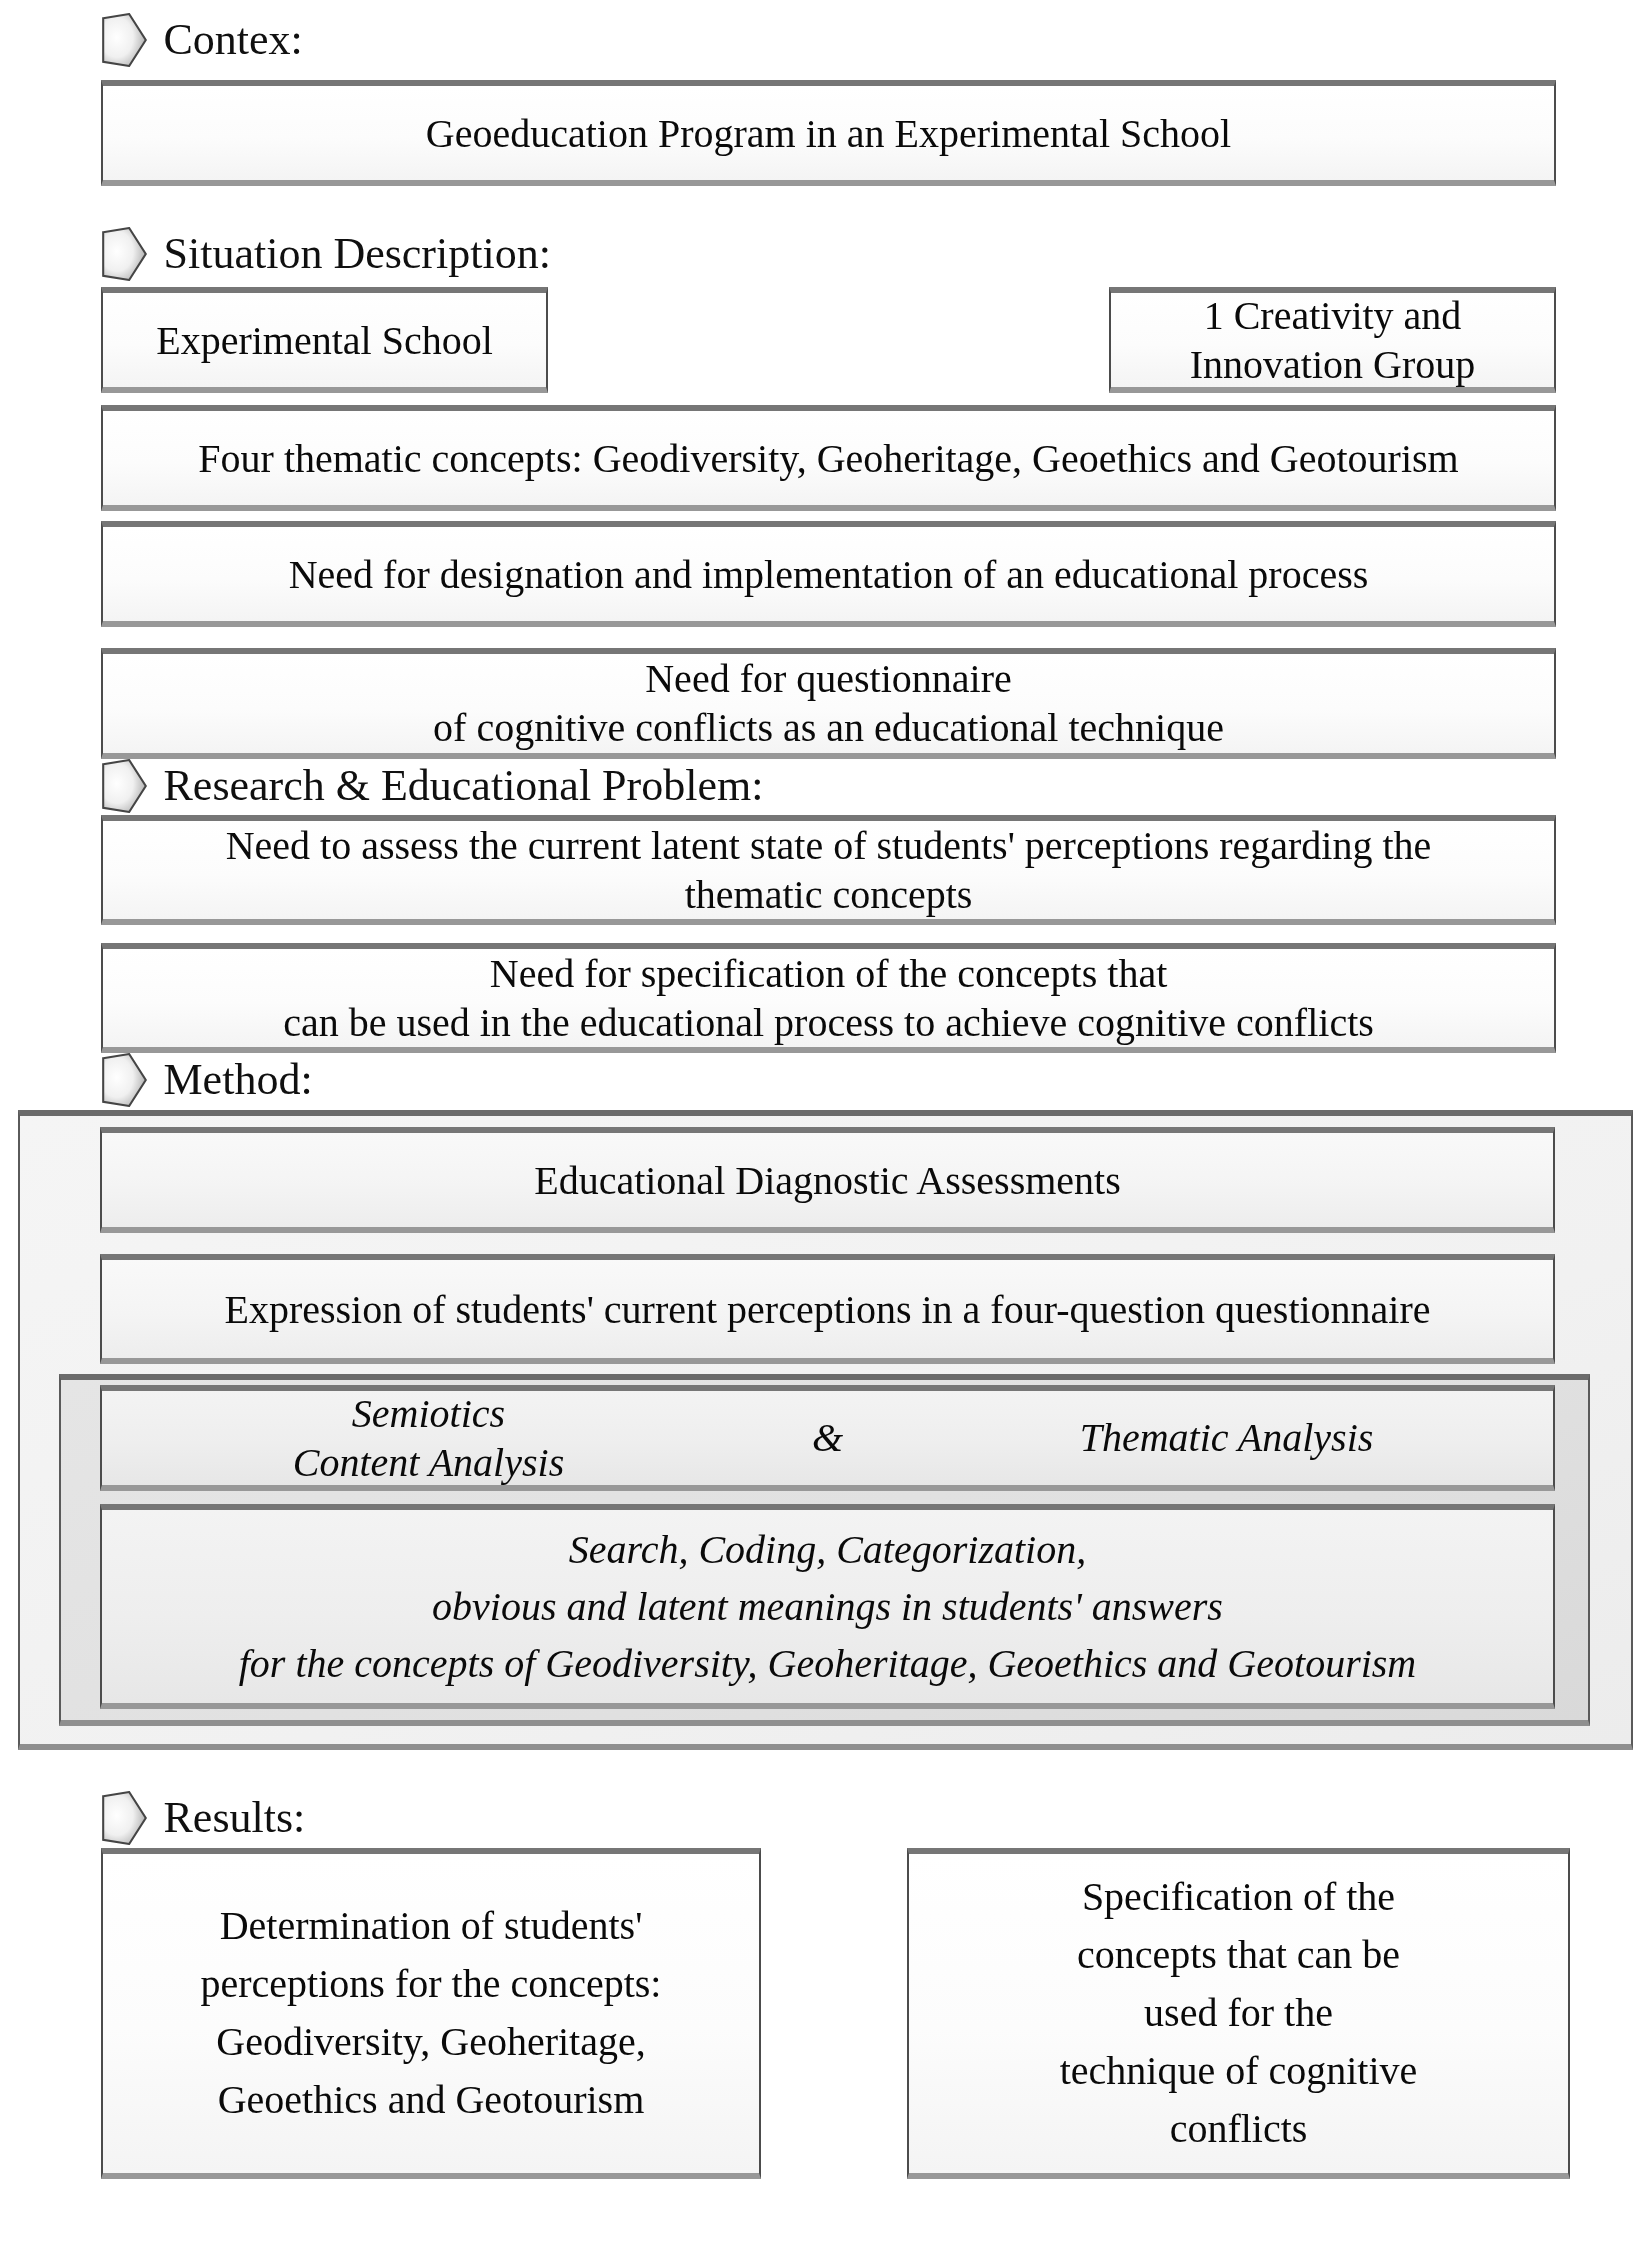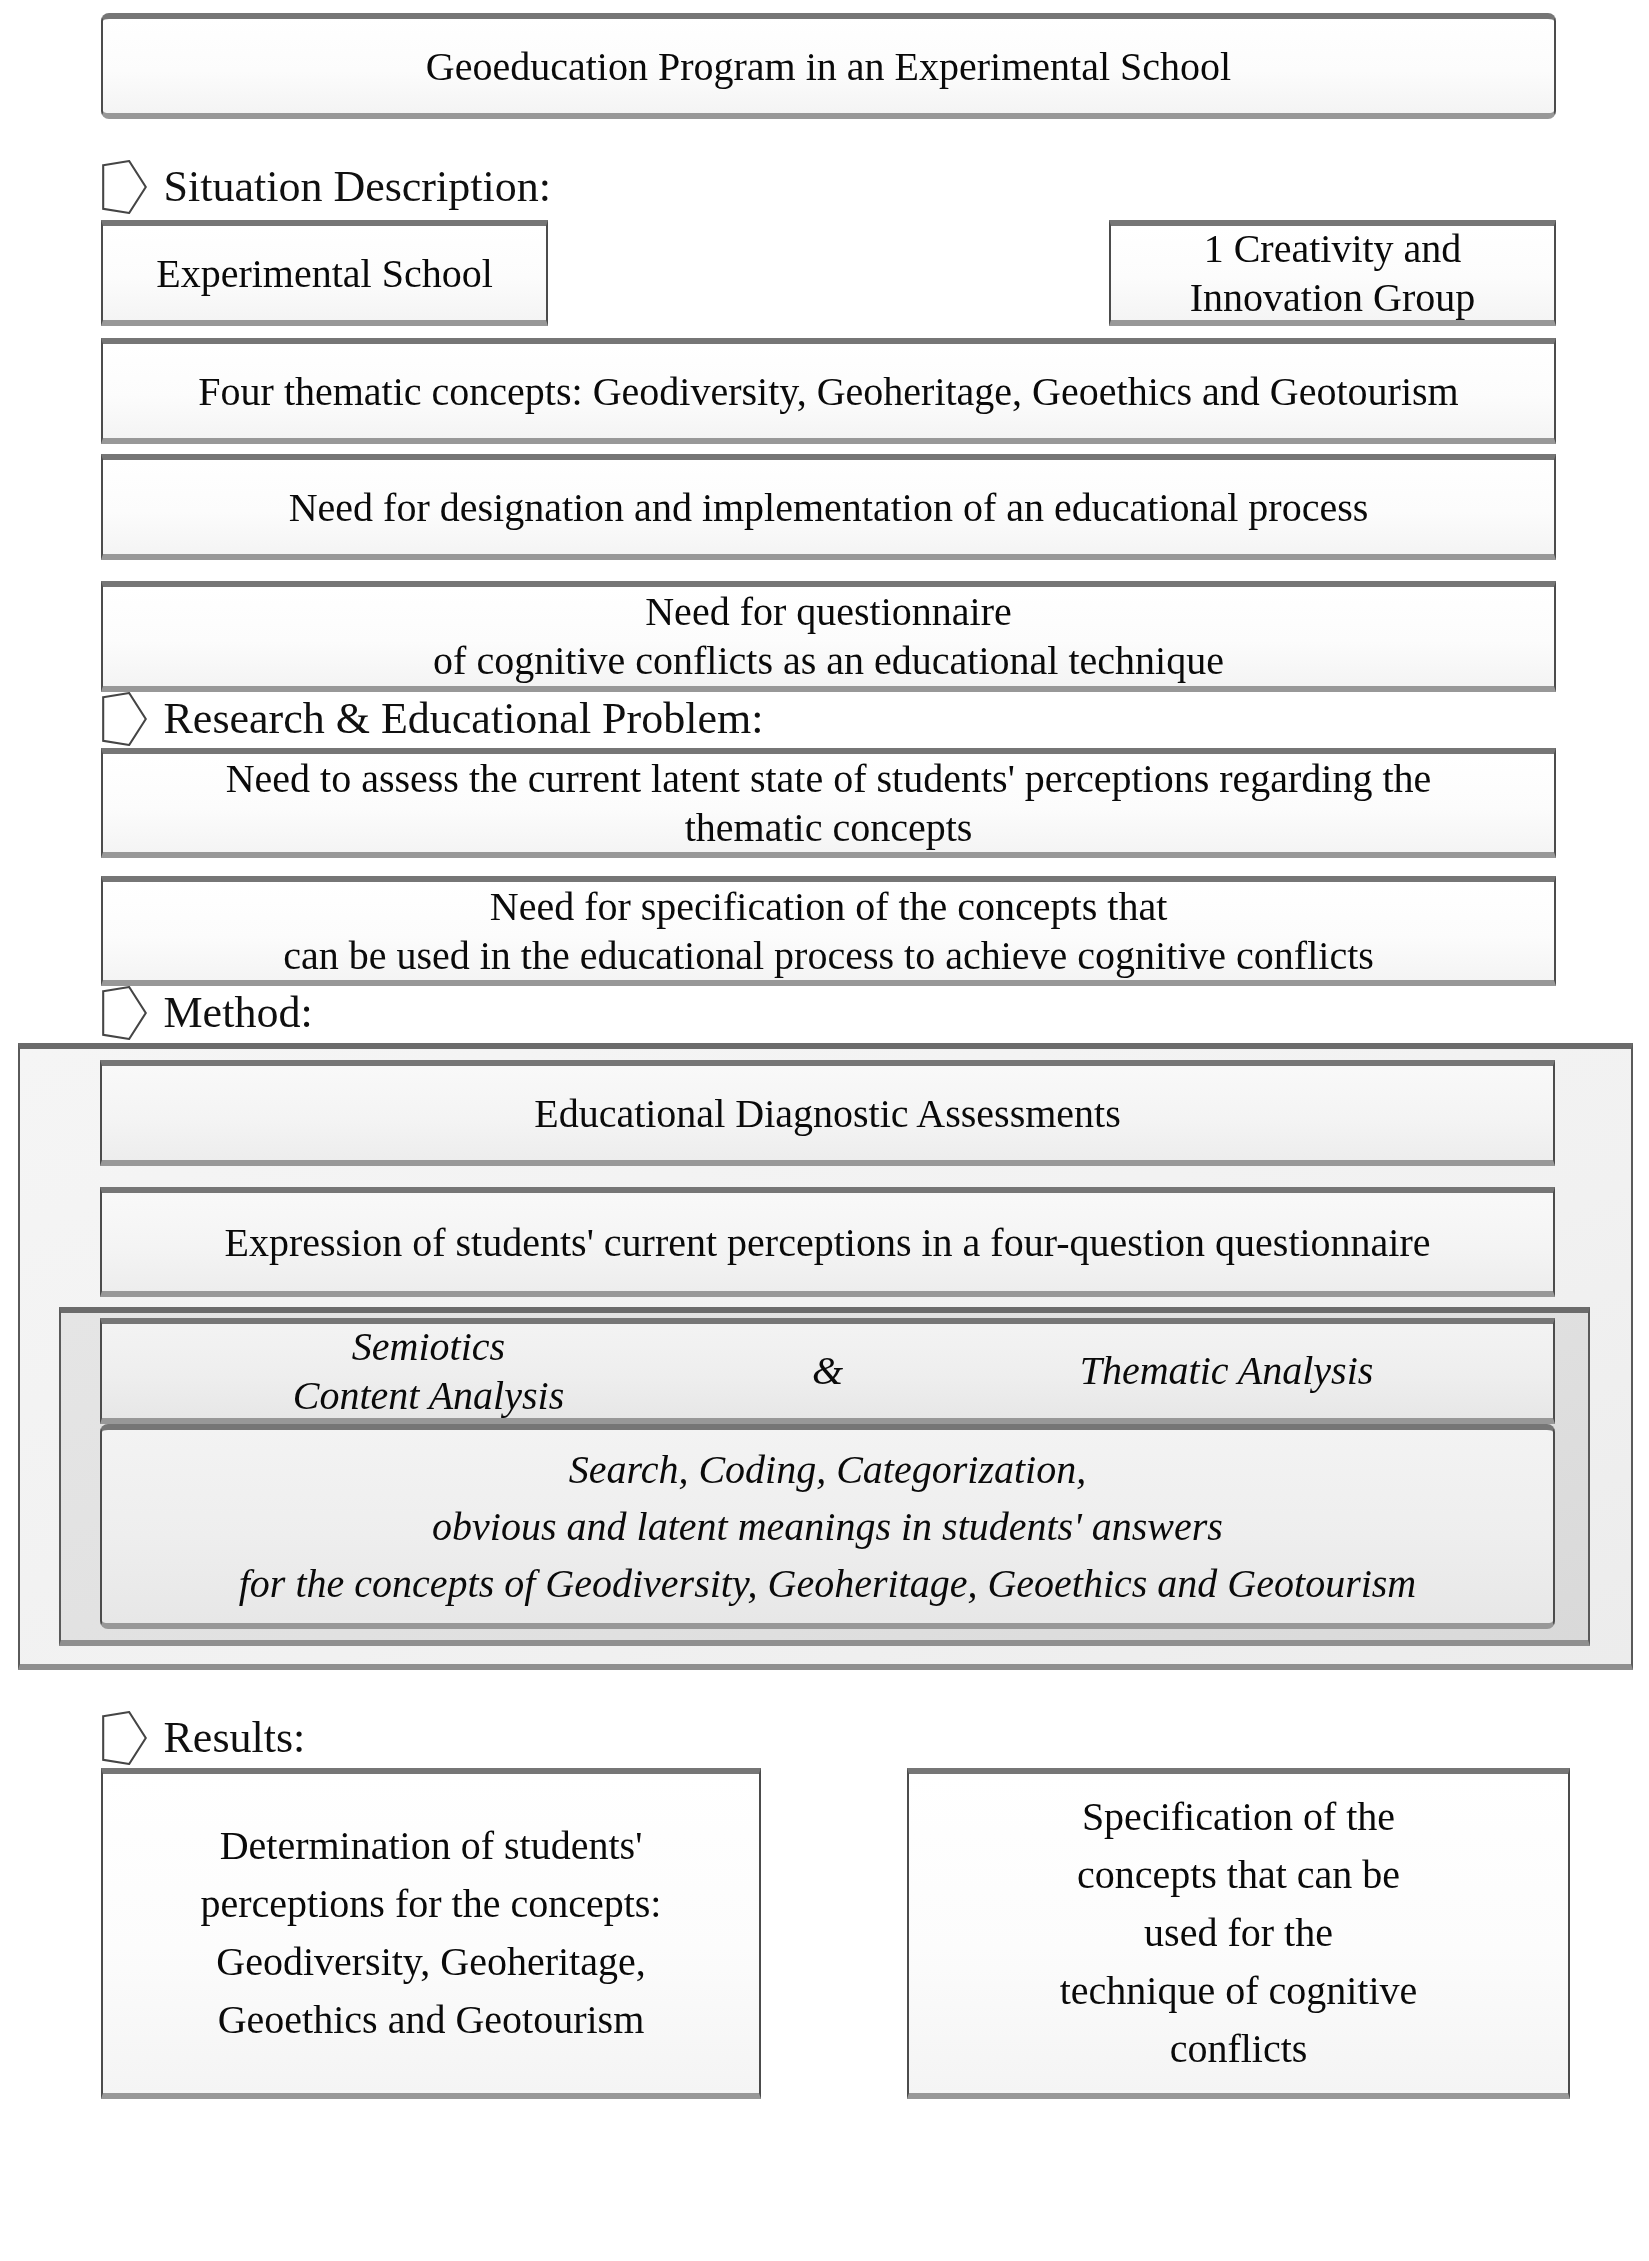--- a/index.html
+++ b/index.html
@@ -67,30 +67,43 @@
   
   .split{flex-direction:row;align-items:center;}
   .split .cell{display:flex;flex-direction:column;justify-content:center;text-align:center;}
   .split .side{flex:0 0 45%;}
   .split .mid{flex:0 0 10%;}
   
   .resrow{margin-left:101px;width:1469px;display:flex;}
   .resrow .bx{margin-left:0;width:660px;}
   .resrow .bx.right{margin-left:146px;width:663px;}
   
-  .mt25{border-radius:8px;} .mt12{margin-top:6.2px;} .mt42{margin-top:12px;}
+  .mt25{margin-top:13px;} .mt12{margin-top:6.2px;} .mt42{margin-top:12px;}
   .mt45{margin-top:10px;} .mt40{margin-top:20.7px;} .mt80{margin-top:41px;}
   .mt85{} .mt5{margin-top:2.6px;} .mt8{margin-top:4.1px;}
   .mt35{margin-top:18px;} .mt20i{margin-top:11.4px;}
 </style>
 </head>
 <body>
 
 <div class="page">
 
+  <div class="hd">
+    <svg class="bullet" width="48" height="54" viewBox="0 0 92 104">
+      <defs>
+        <radialGradient id="bgrad" cx="32%" cy="45%" r="85%">
+          <stop offset="0%" stop-color="#ffffff"></stop>
+          <stop offset="45%" stop-color="#f0f0f0"></stop>
+          <stop offset="100%" stop-color="#8f8f8f"></stop>
+        </radialGradient>
+      </defs>
+      <polygon points="4,10 54,2 86,52 54,102 4,94" fill="url(#bgrad)" stroke="#454545" stroke-width="4"></polygon>
+    </svg>
+    <span class="label">Contex:</span>
+  </div>
   <div class="bx h206 mt25">
     <span class="line">Geoeducation Program in an Experimental School</span>
   </div>
 
   <div class="hd mt80">
     <svg class="bullet" width="48" height="54" viewBox="0 0 92 104">
       <polygon points="4,10 54,2 86,52 54,102 4,94" fill="url(#bgrad)" stroke="#454545" stroke-width="4"></polygon>
     </svg>
     <span class="label">Situation Description:</span>
   </div>

